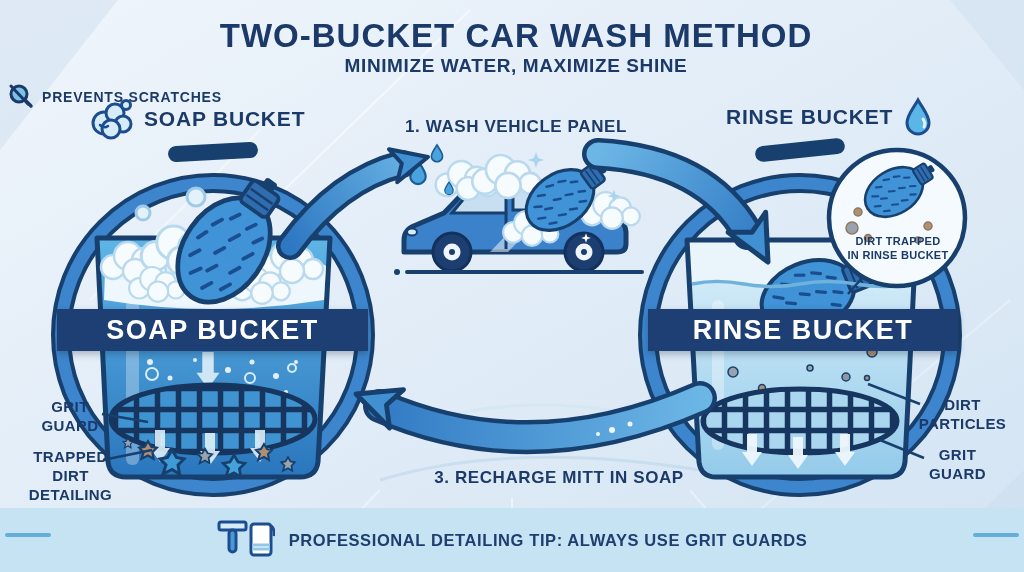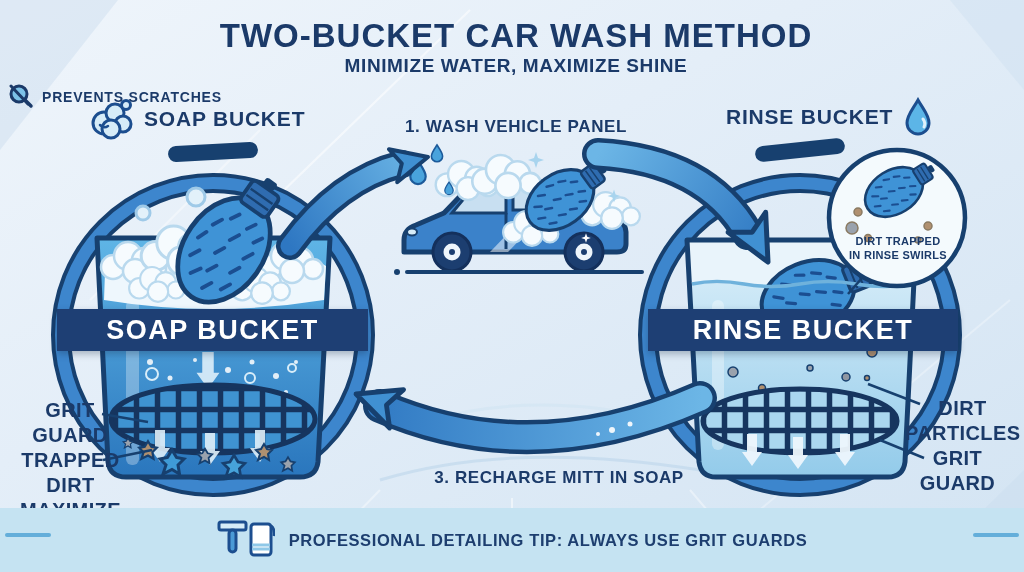--- a/index.html
+++ b/index.html
@@ -22,21 +22,21 @@
   .soap-heading{top:97px;left:88px;}
   .rinse-heading{top:97px;left:726px;}
   .banner{
     position:absolute;z-index:2;height:42px;background:#1e3f74;
     display:flex;align-items:center;justify-content:center;
     color:#fff;font-weight:bold;font-size:27px;letter-spacing:1.5px;
     box-shadow:0 3px 7px rgba(16,35,64,.3);
   }
   .banner-soap{left:57px;top:309px;width:311px;}
   .banner-rinse{left:648px;top:309px;width:310px;}
-  .lbl{font-size:20px;line-height:1.25;letter-spacing:.4px;text-align:center;white-space:pre-line;}
+  .lbl{font-size:15px;line-height:1.25;letter-spacing:.4px;text-align:center;white-space:pre-line;}
   .lbl-grit-left{left:20px;top:398px;width:100px;}
   .lbl-trapped{left:8px;top:448px;width:125px;}
   .lbl-dirt-right{left:905px;top:396px;width:115px;}
   .lbl-grit-right{left:905px;top:446px;width:105px;}
   .inset-caption{left:838px;top:234px;width:120px;font-size:11px;line-height:1.3;letter-spacing:.3px;
     text-align:center;white-space:pre-line;z-index:4;}
   .footer{
     position:absolute;z-index:4;left:0;bottom:0;width:100%;height:64px;
     background:#c5e3f2;display:flex;align-items:center;justify-content:center;gap:14px;
   }
@@ -340,28 +340,28 @@
     </svg>
   </div>
 
   <div class="banner banner-soap">SOAP BUCKET</div>
   <div class="banner banner-rinse">RINSE BUCKET</div>
 
   <div class="txt lbl lbl-grit-left">GRIT
 GUARD</div>
   <div class="txt lbl lbl-trapped">TRAPPED
 DIRT
-MAXIMIZE</div>
+DETAILING</div>
   <div class="txt lbl lbl-dirt-right">DIRT
 PARTICLES</div>
   <div class="txt lbl lbl-grit-right">GRIT
 GUARD</div>
 
   <div class="txt inset-caption">DIRT TRAPPED
-IN RINSE SWIRLS</div>
+IN RINSE BUCKET</div>
 
   <div class="footer">
     <div class="footer-dash dash-l"></div>
     <svg width="58" height="44" viewBox="0 0 58 44">
       <rect x="2" y="4" width="27" height="8" rx="2" fill="#d6ecf8" stroke="#1c4e8f" stroke-width="3"></rect>
       <rect x="12" y="12" width="7" height="22" rx="3.5" fill="#4a9ad6" stroke="#1c4e8f" stroke-width="3"></rect>
       <rect x="34" y="6" width="20" height="31" rx="3" fill="#ffffff" stroke="#1c4e8f" stroke-width="3"></rect>
       <path d="M35 27 H53 M35 31 H53" stroke="#8fc8e8" stroke-width="3"></path>
       <path d="M54 8 q4 3 3 10" stroke="#1c4e8f" stroke-width="3" fill="none"></path>
     </svg>

